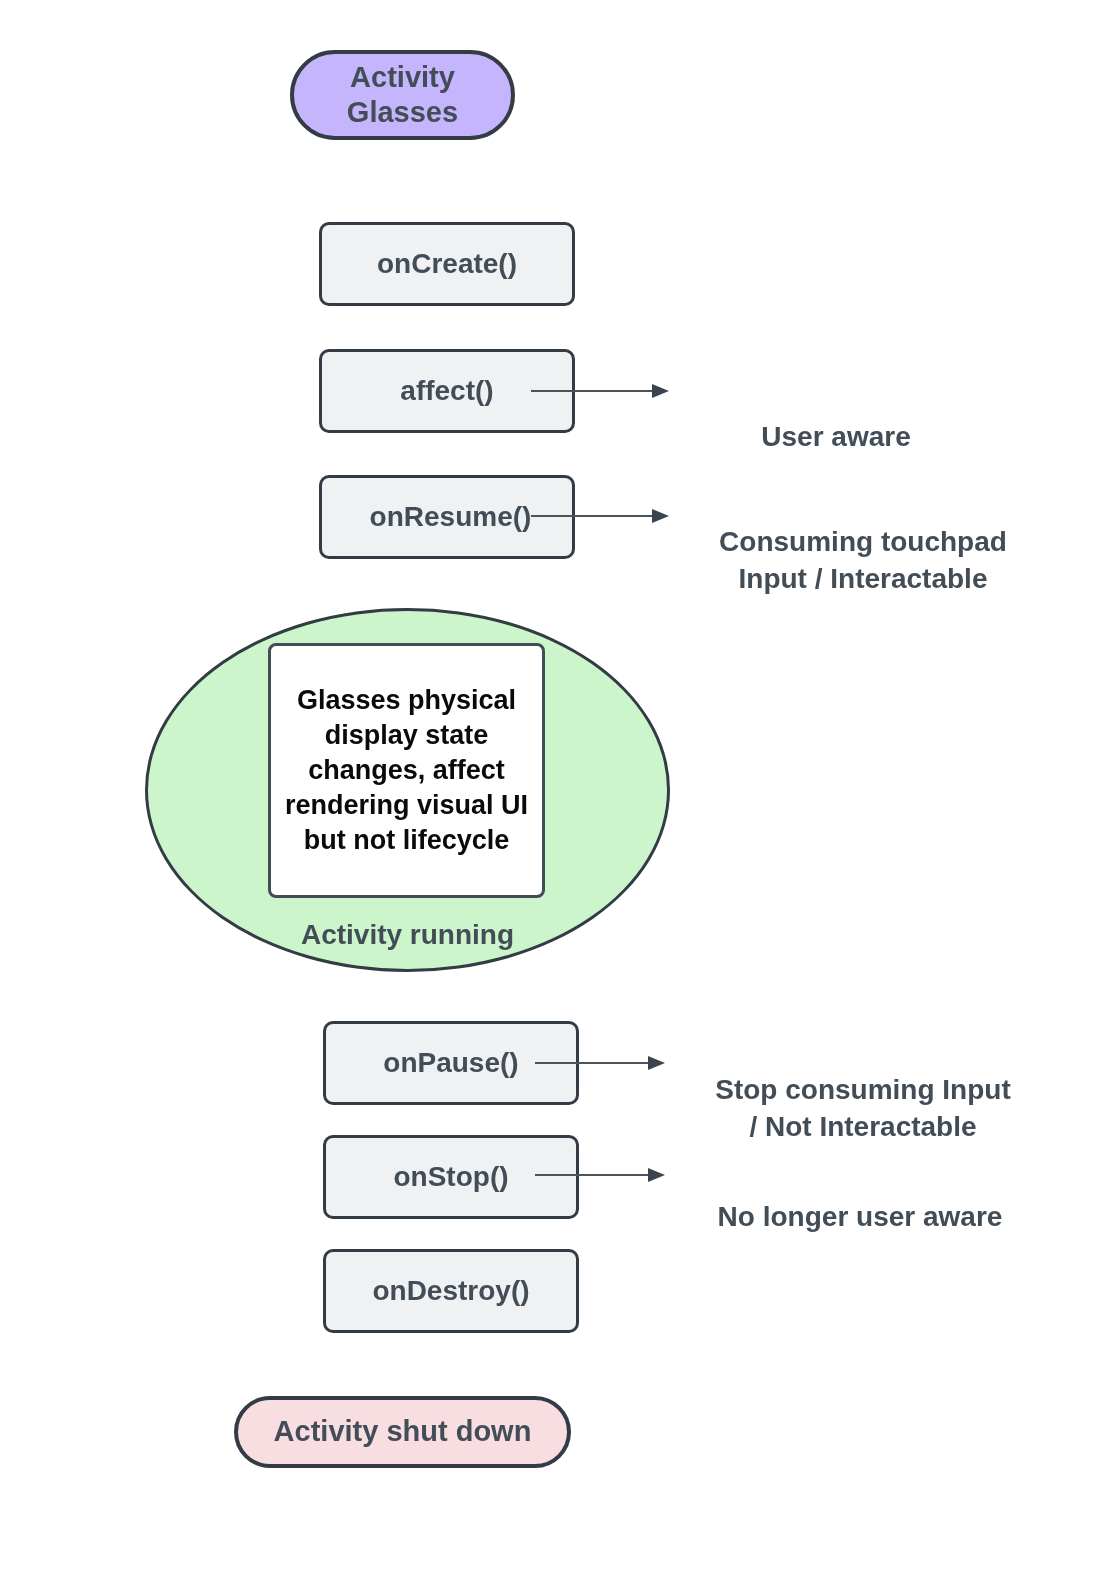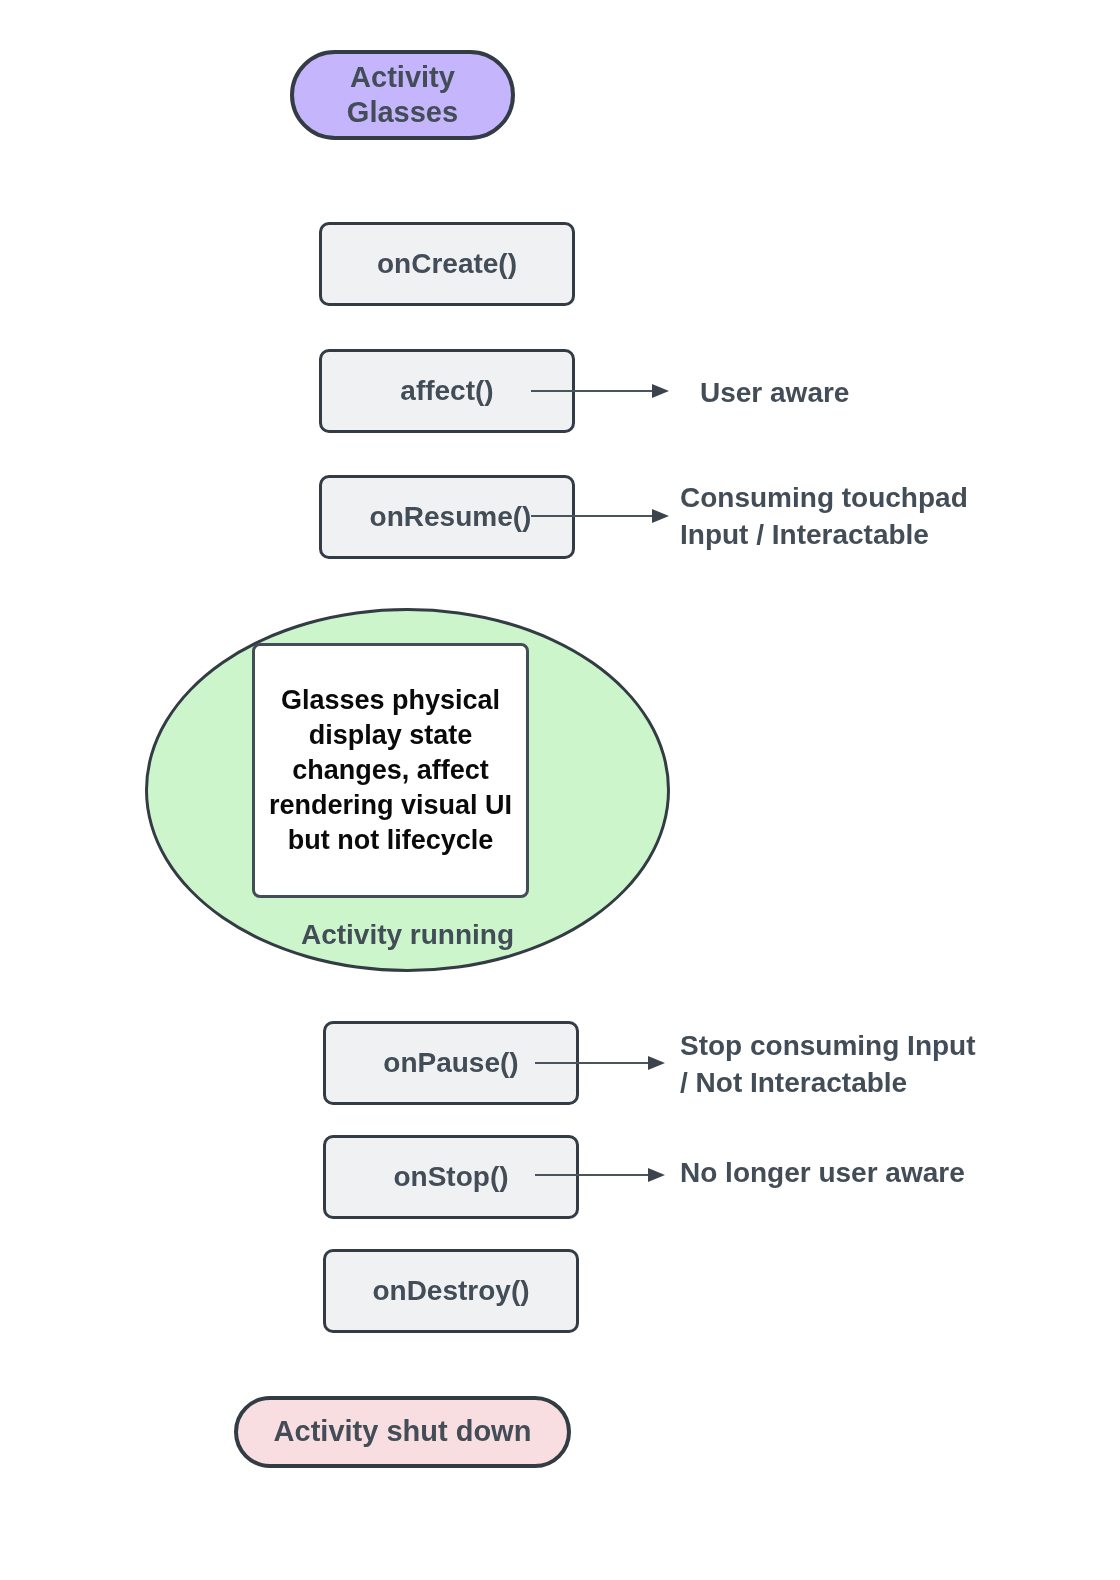--- a/index.html
+++ b/index.html
@@ -95,21 +95,21 @@
     bottom: 18px;
     text-align: center;
     font-size: 28px;
     font-weight: bold;
     color: #434d57;
   }
 
   
   .inner-note {
     position: absolute;
-    left: 252px;
+    left: 268px;
     top: 643px;
     width: 277px;
     height: 255px;
     box-sizing: border-box;
     background: #ffffff;
     border: 3px solid #434d57;
     border-radius: 8px;
     display: flex;
     align-items: center;
     justify-content: flex-start;
@@ -143,24 +143,26 @@
     border-left: 17px solid #3b444d;
   }
   .arrow-start  { left: 531px; top: 384px; width: 138px; }
   .arrow-resume { left: 531px; top: 509px; width: 138px; }
   .arrow-pause  { left: 535px; top: 1056px; width: 130px; }
   .arrow-stop   { left: 535px; top: 1168px; width: 130px; }
 
   
   .note {
     position: absolute;
+    text-align: center;
     font-size: 28px;
     font-weight: bold;
     color: #434d57;
     line-height: 1.32;
+    margin-top: 44px;
   }
   .note-aware    { left: 700px; top: 375px; width: 272px; }
   .note-resume   { left: 680px; top: 480px; width: 366px; }
   .note-pause    { left: 680px; top: 1028px; width: 366px; }
   .note-nolonger { left: 680px; top: 1155px; width: 360px; }
 </style>
 </head>
 <body>
 
 <div id="canvas">

